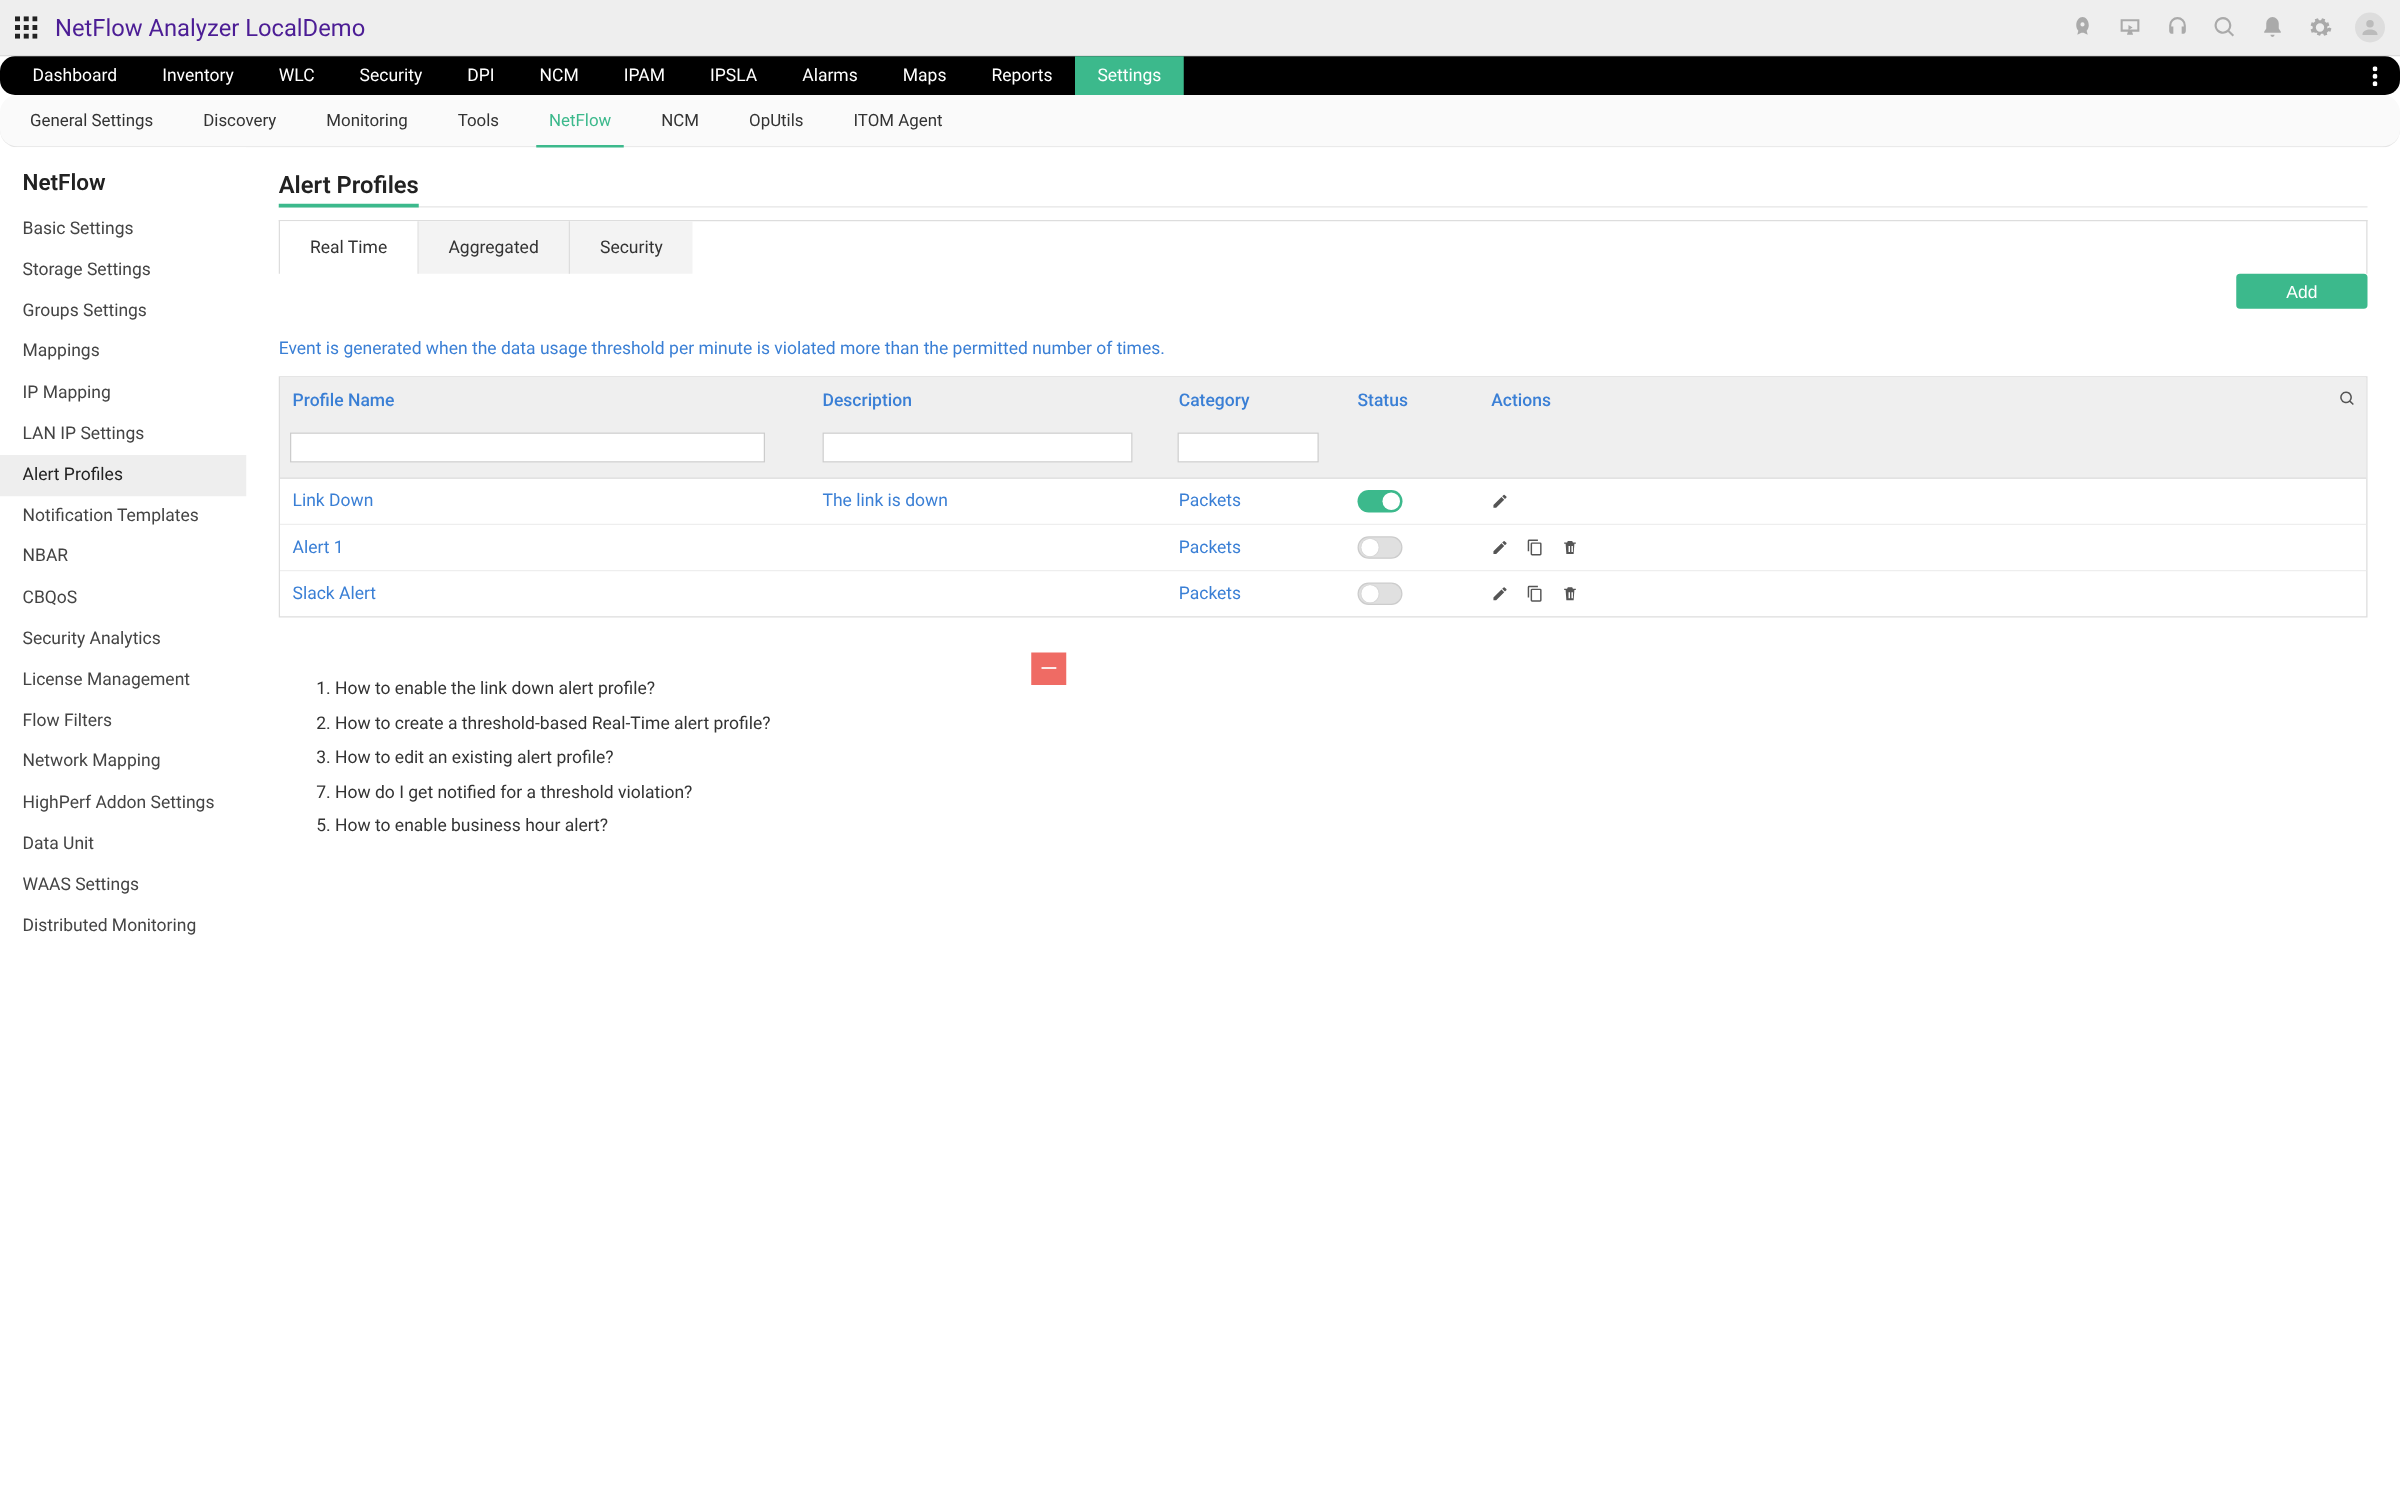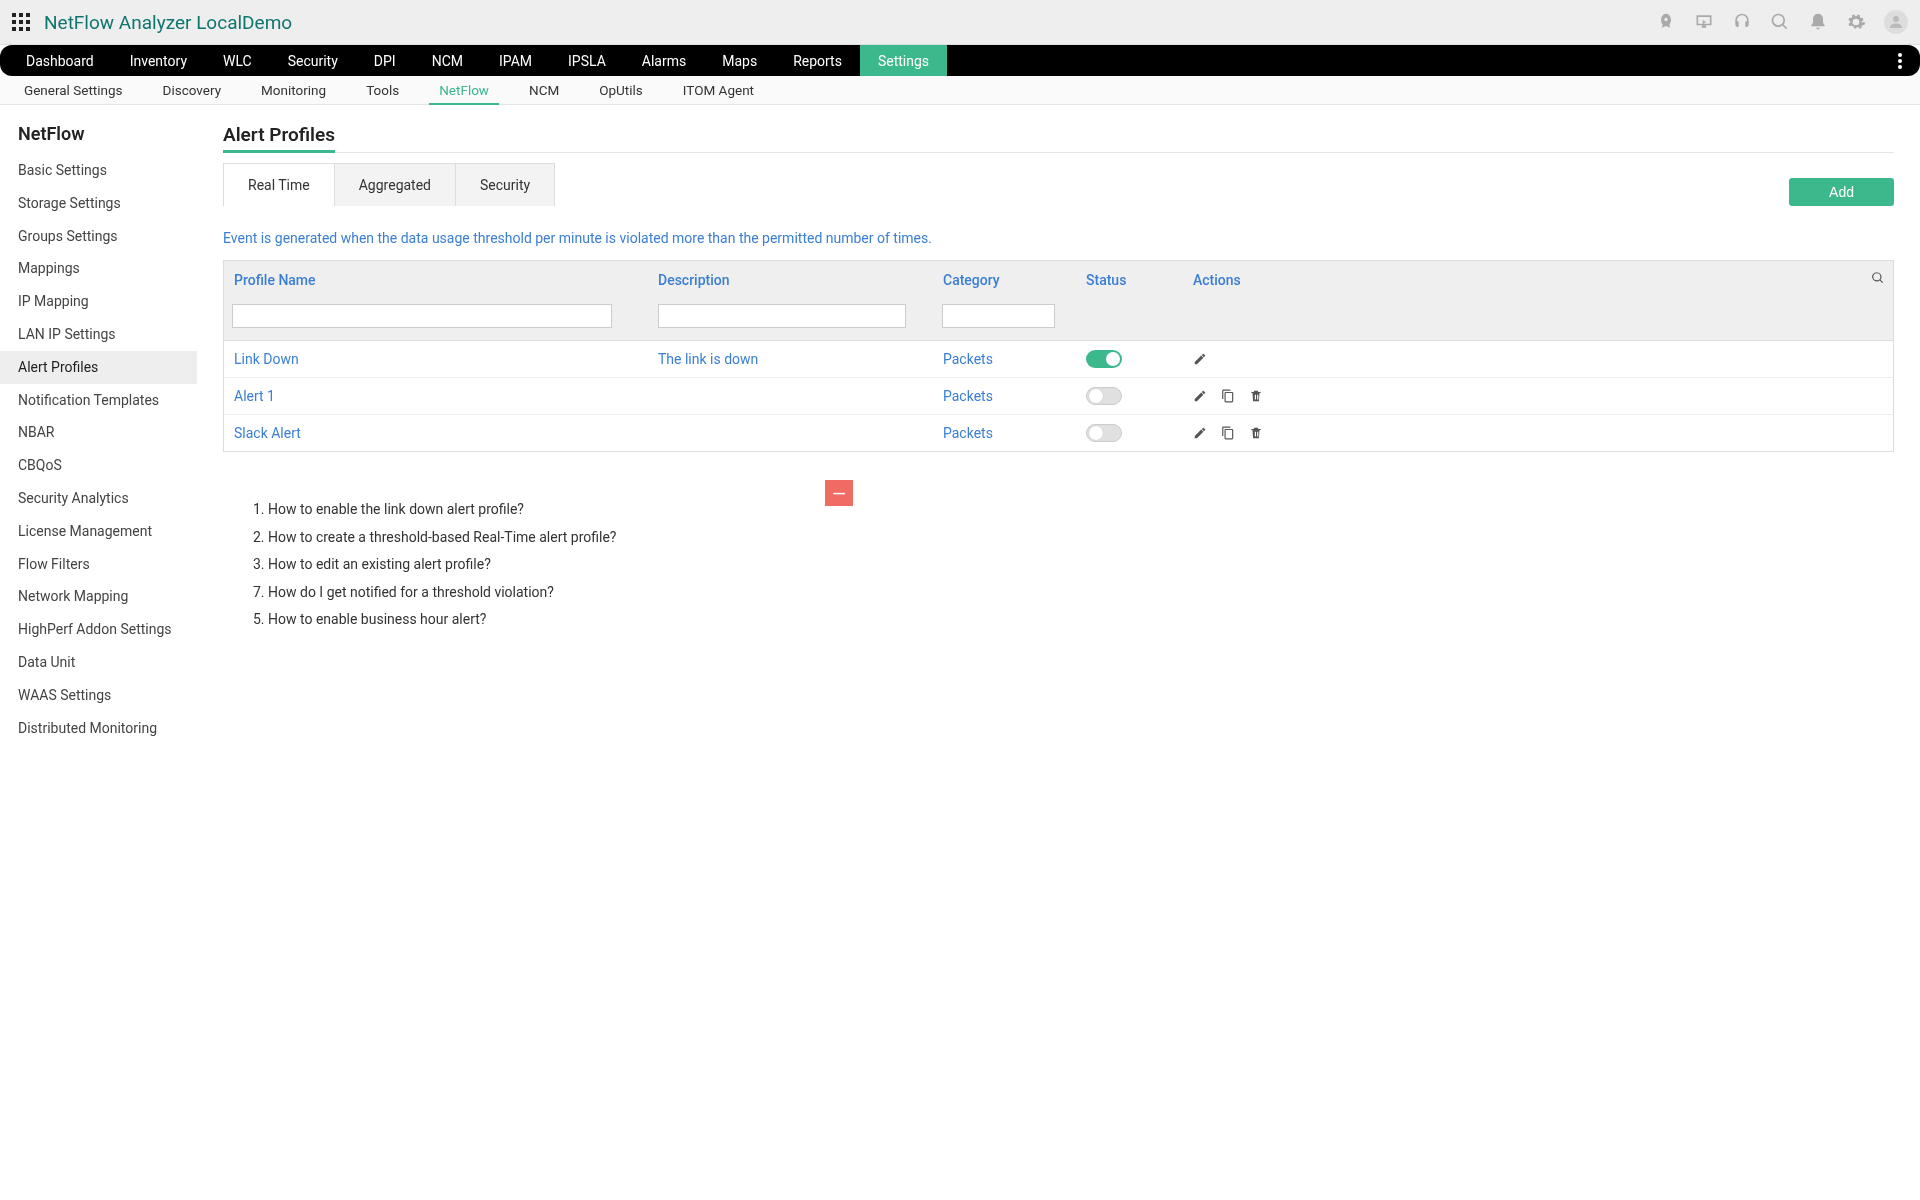--- a/index.html
+++ b/index.html
@@ -1,45 +1,45 @@
 <!DOCTYPE html>
 <html><head>
 <meta charset="utf-8">
 <style>
 * { box-sizing: border-box; margin: 0; padding: 0; }
 body { font-family: -apple-system, BlinkMacSystemFont, "Segoe UI", Roboto, Arial, sans-serif; font-size: 14px; color: #333; background: #fff; }
 .topbar { height: 45px; background: #eeeeee; display: flex; align-items: center; padding: 0 12px; border-bottom: 1px solid #ddd; }
 .topbar-left { display: flex; align-items: center; gap: 14px; }
 .apps-icon { width: 18px; height: 18px; cursor: pointer; }
 .apps-icon svg { width: 100%; height: 100%; }
-.app-title { font-size: 19px; font-weight: 400; color: #0f766e; }
+.app-title { font-size: 19px; font-weight: 400; color: #4c1d95; }
 .topbar-right { margin-left: auto; display: flex; align-items: center; gap: 18px; }
 .topbar-icon { width: 20px; height: 20px; cursor: pointer; color: #888; display: flex; align-items: center; justify-content: center; }
 .topbar-icon svg { width: 100%; height: 100%; fill: #aaa; }
 .avatar { width: 24px; height: 24px; border-radius: 50%; background: #ddd; display: flex; align-items: center; justify-content: center; }
 .avatar svg { width: 18px; height: 18px; fill: #bbb; }
 .mainnav { height: 31px; background: #000; display: flex; align-items: stretch; padding: 0 8px; border-radius: 12px; }
 .mainnav-item { color: #fff; padding: 0 18px; display: flex; align-items: center; font-size: 14px; cursor: pointer; }
 .mainnav-item.active { background: #3cb98c; }
 .mainnav-right { margin-left: auto; display: flex; align-items: center; padding: 0 10px; color: #fff; cursor: pointer; }
 .mainnav-right svg { width: 4px; height: 16px; fill: #fff; }
-.subnav { height: 29px; background: #fafafa; border-bottom: 1px solid #e5e5e5; display: flex; align-items: stretch; padding: 0 4px; }
+.subnav { height: 42px; background: #fafafa; border-bottom: 1px solid #e5e5e5; display: flex; align-items: stretch; padding: 0 4px; border-radius: 14px; }
 .subnav-item { padding: 0 20px; display: flex; align-items: center; font-size: 13.5px; color: #333; cursor: pointer; position: relative; }
 .subnav-item.active { color: #3cb98c; }
 .subnav-item.active::after { content: ''; position: absolute; bottom: -1px; left: 10px; right: 10px; height: 2px; background: #3cb98c; }
 .page { display: flex; }
 .sidebar { width: 197px; background: #fff; padding: 18px 0; }
 .sidebar-title { font-size: 18px; font-weight: 600; padding: 0 18px 10px; color: #222; }
 .sidebar-item { padding: 8px 18px; font-size: 14px; color: #444; cursor: pointer; line-height: 1.2; }
 .sidebar-item.active { background: #eeeeee; color: #222; }
 .content { flex: 1; padding: 18px 26px; }
 .page-title { font-size: 19px; font-weight: 600; color: #222; margin-bottom: 4px; border-bottom: 3px solid #3cb98c; display: inline-block; padding-bottom: 4px; }
 .title-wrap { border-bottom: 1px solid #e5e5e5; margin-bottom: 0; padding-bottom: 0; }
 .title-wrap .page-title { margin-bottom: -1px; }
-.tabs-row { display: flex; align-items: flex-end; margin-top: 10px; }
+.tabs-row { display: flex; margin-top: 10px; flex-direction: column; }
 .prof-tabs { display: flex; border: 1px solid #ddd; border-bottom: none; }
 .prof-tab { padding: 13px 24px; background: #f3f3f3; border-right: 1px solid #ddd; font-size: 14px; color: #333; cursor: pointer; }
 .prof-tab:last-child { border-right: none; }
 .prof-tab.active { background: #fff; }
 .add-btn { margin-left: auto; background: #3cb98c; color: #fff; border: none; border-radius: 3px; padding: 6px 40px; font-size: 14px; cursor: pointer; }
 .desc-text { color: #3a7fd5; font-size: 14px; margin: 24px 0 14px; }
 .table { border: 1px solid #ddd; width: 100%; }
 .thead { background: #efefef; display: flex; padding: 10px 8px; align-items: center; }
 .th { color: #3a7fd5; font-weight: 500; font-size: 14px; }
 .col-name { width: 426px; padding-left: 2px; }

